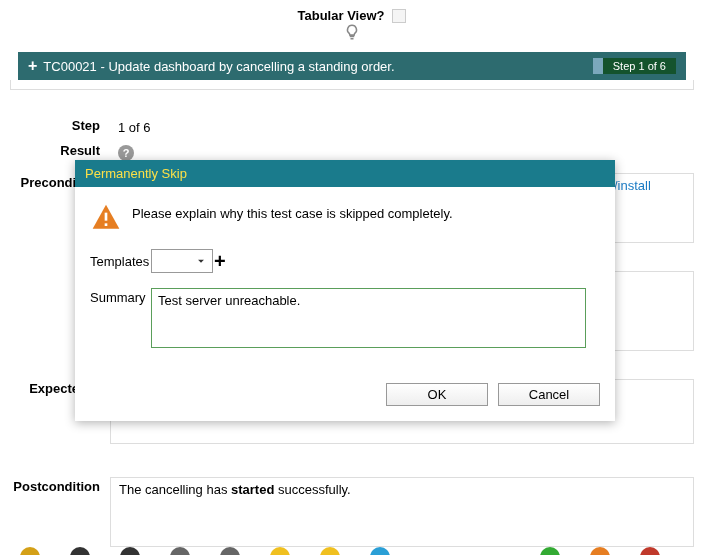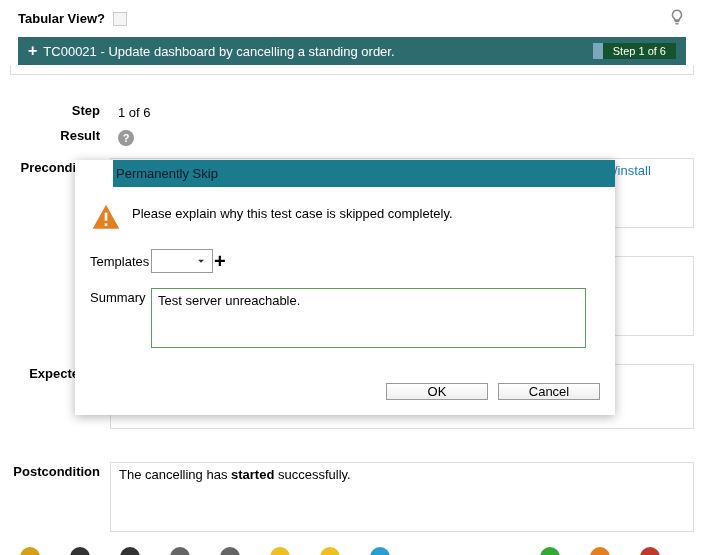--- a/index.html
+++ b/index.html
@@ -14,20 +14,21 @@
       width: 704px;
       height: 555px;
       position: relative;
       overflow: hidden;
     }
     .top-bar {
       padding: 8px 18px;
       display: flex;
       align-items: center;
       justify-content: space-between;
+      flex-direction: column;
     }
     .top-bar-left {
       display: flex;
       align-items: center;
       gap: 8px;
     }
     .top-bar-label {
       font-weight: bold;
     }
     .checkbox-box {
@@ -127,24 +128,23 @@
       position: absolute;
       top: 160px;
       left: 75px;
       width: 540px;
       background: #fff;
       box-shadow: 0 2px 10px rgba(0,0,0,0.3);
       z-index: 100;
     }
     .modal-header {
       background: #1a7b8c;
-      color: #0f172a;
-      padding: 6px 3px;
-      font-size: 13px;
-      margin-left: 38px;
+      color: #fde047;
+      padding: 6px 10px;
+      font-size: 13px;
     }
     .modal-body {
       padding: 15px 15px 10px 15px;
     }
     .modal-row {
       display: flex;
       align-items: flex-start;
       gap: 10px;
       margin-bottom: 15px;
     }
@@ -192,21 +192,21 @@
       resize: none;
     }
     .modal-footer {
       display: flex;
       justify-content: flex-end;
       gap: 10px;
       padding: 10px 15px 15px 15px;
     }
     .modal-btn {
       width: 102px;
-      height: 17px;
+      height: 23px;
       border: 1px solid #999;
       background: linear-gradient(#fff, #eee);
       cursor: pointer;
       font-size: 13px;
     }
     .form-row-align-top {
       align-items: flex-start;
     }
     .form-row-align-top .form-label {
       padding-top: 2px;

